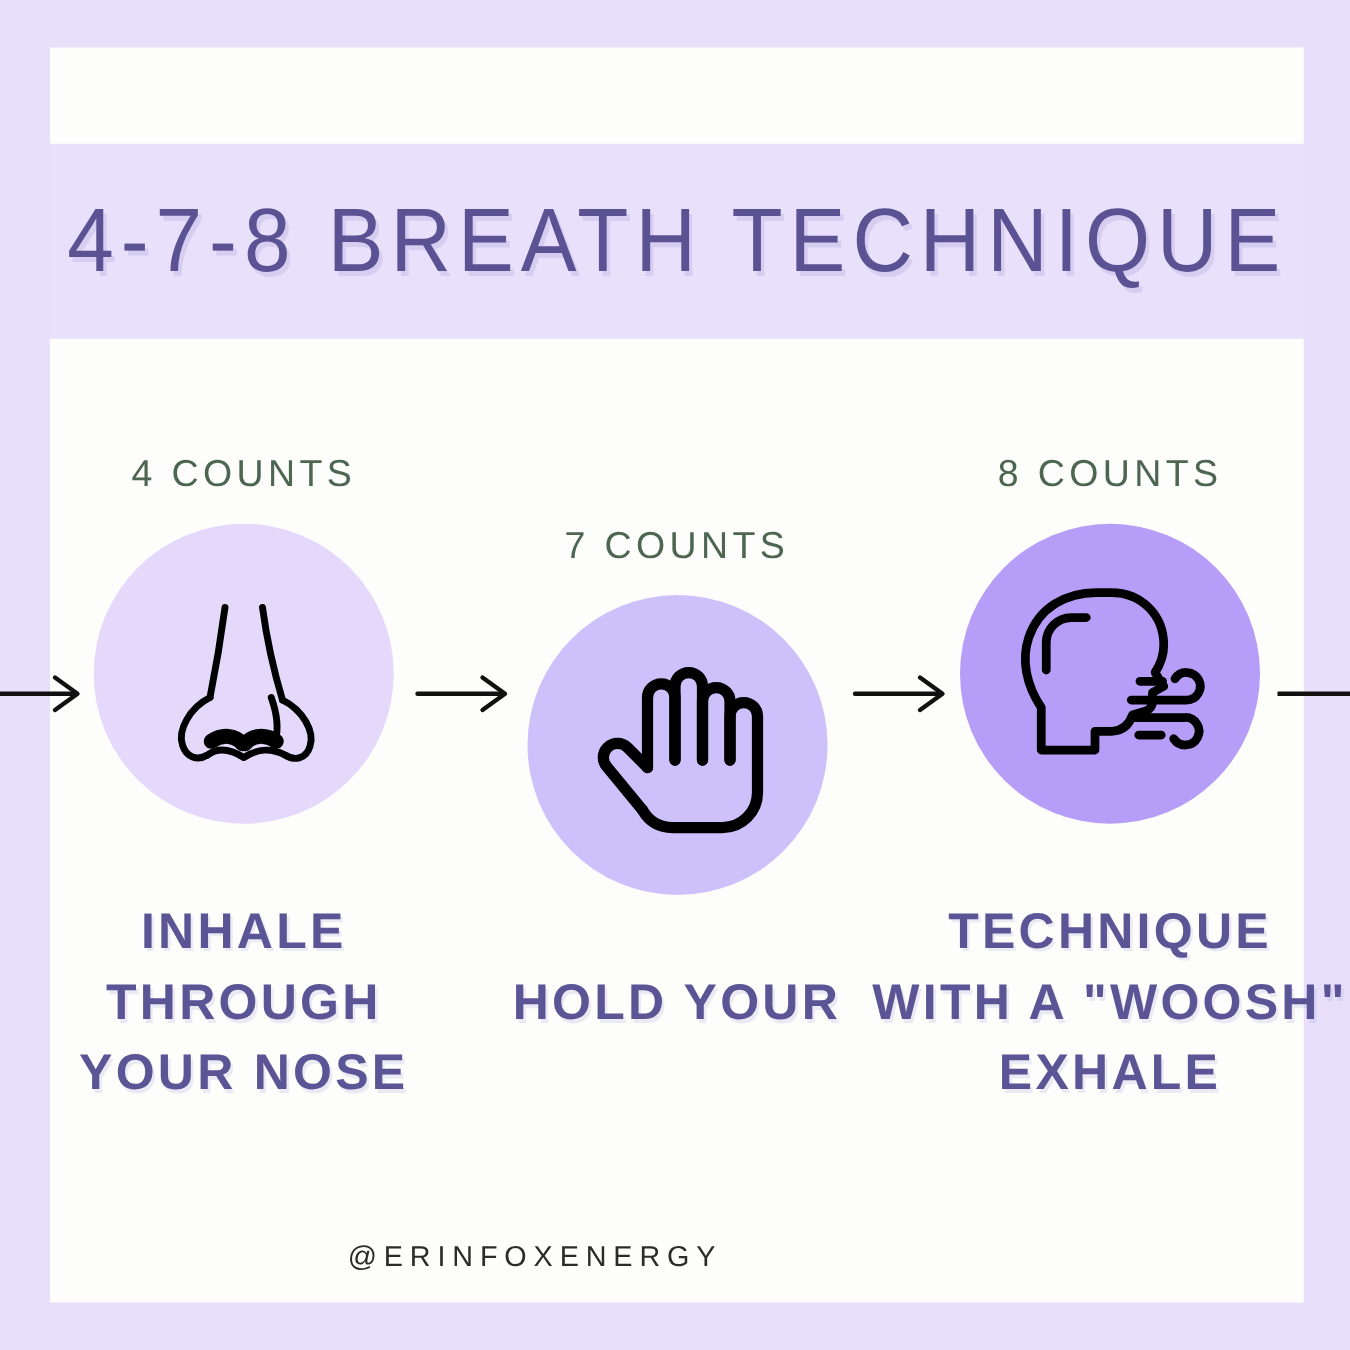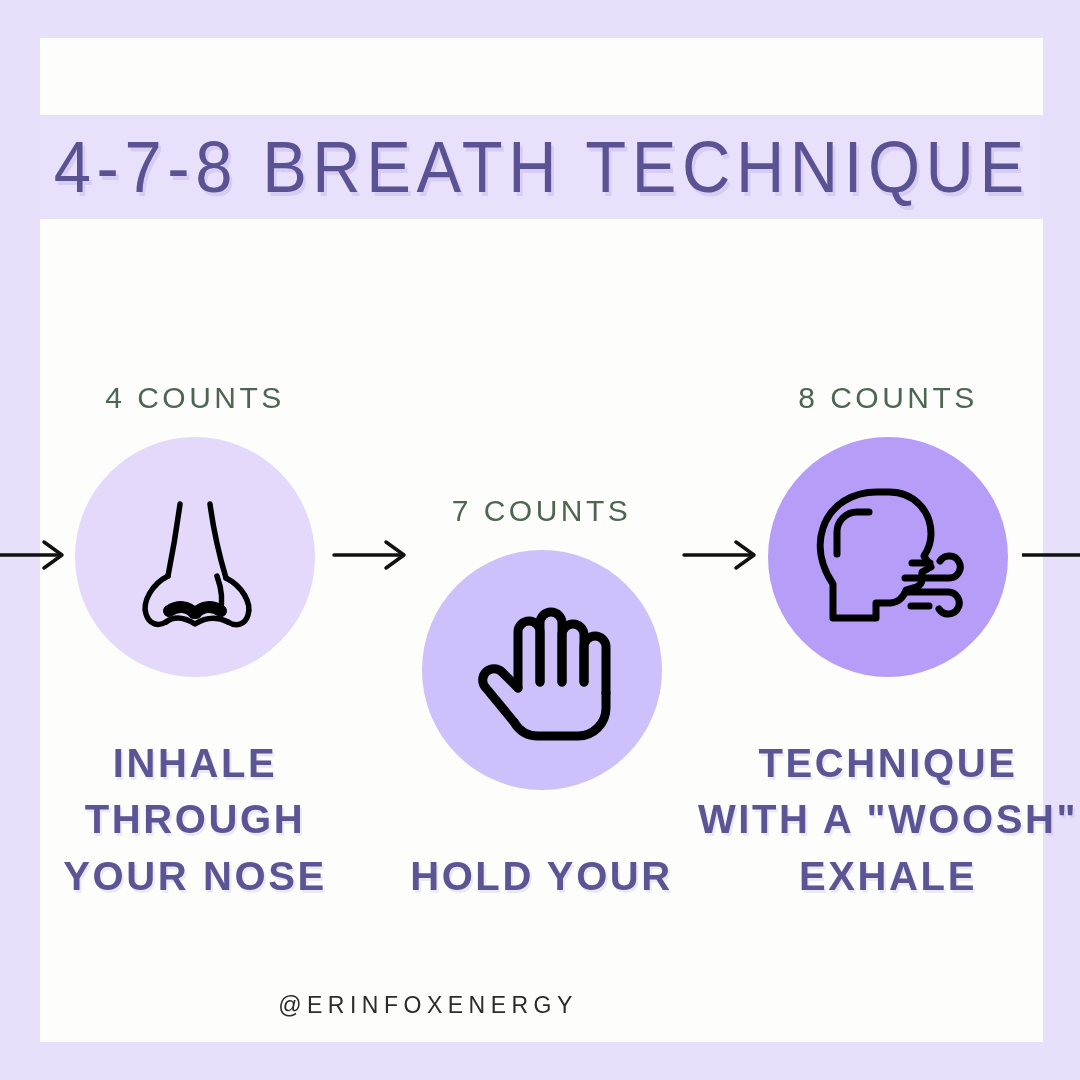--- a/index.html
+++ b/index.html
@@ -29,21 +29,21 @@
     height: 1004px;
     background: #fdfdfc;
   }
 
   
   #title-band {
     position: absolute;
     left: 40px;
     top: 115px;
     width: 1003px;
-    height: 104px;
+    height: 156px;
     background: #e9e1fb;
     display: flex;
     align-items: center;
     justify-content: center;
   }
   #title-text {
     font-family: "Liberation Sans", sans-serif;
     font-size: 72px;
     font-weight: 400;
     color: #5b5293;
@@ -55,21 +55,21 @@
 
   
   #steps {
     position: absolute;
     left: 40px;
     top: 345px;
     width: 1003px;
     height: 560px;
     display: flex;
     justify-content: space-between;
-    align-items: flex-end;
+    align-items: center;
   }
   .step {
     width: 310px;
     display: flex;
     flex-direction: column;
     align-items: center;
   }
   .step-count {
     font-size: 30px;
     font-weight: 400;

